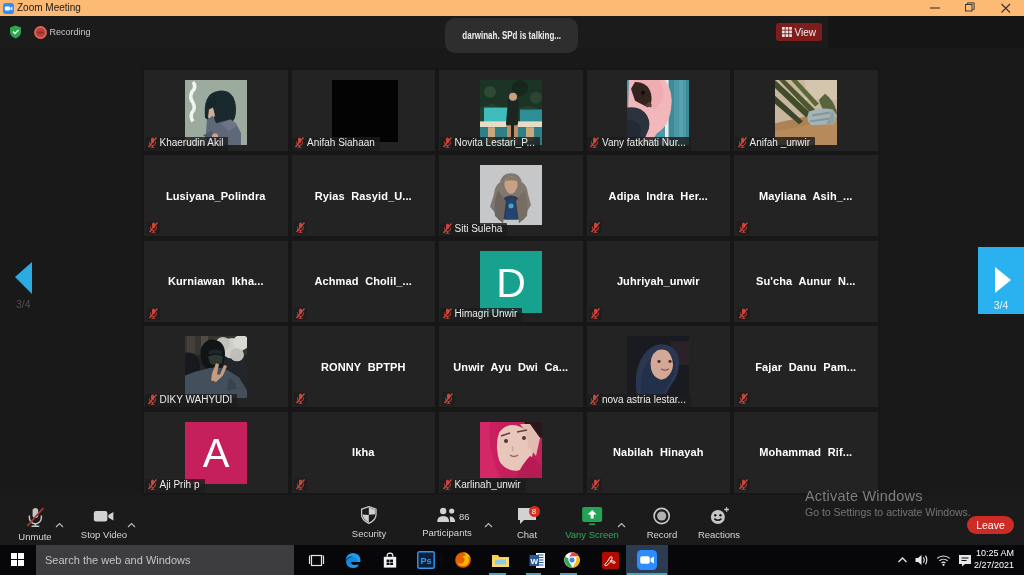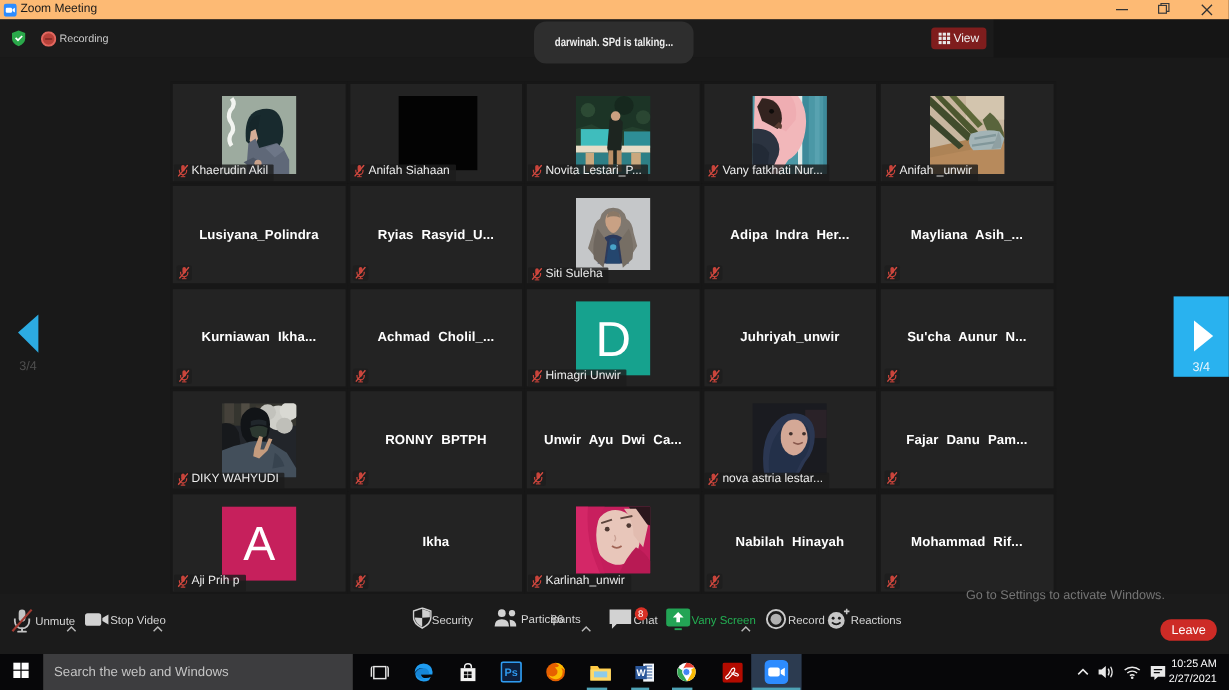--- a/index.html
+++ b/index.html
@@ -8,21 +8,21 @@
 #topbar{position:absolute;left:0;top:16px;width:828px;height:32px;background:#1b1b1b;z-index:20}
 #main{position:absolute;left:0;top:48px;width:1024px;height:447px;background:#191919;overflow:hidden}
 .tile{position:absolute;background:#232323;box-shadow:0 0 0 2.2px #171717}
 .mid,.mid5{position:absolute;left:0;right:0;top:50%;transform:translateY(-50%);text-align:center;color:#fff;font-size:11px;font-weight:bold;word-spacing:3.5px;letter-spacing:.1px}
 .miccorner{position:absolute;left:2.5px;bottom:2px;width:13px;height:13px;background:rgba(30,30,30,.9);border-radius:2px;display:flex;align-items:center;justify-content:center}
 .namebar{position:absolute;height:13.5px;border-radius:1px;background:rgba(28,28,28,.82);display:flex;align-items:flex-start;gap:3px;padding:0 5px 0 3px;font-size:10px;color:#ececec;white-space:nowrap;z-index:5}
 #tooltip{position:absolute;left:445px;top:18px;width:133px;height:35px;background:#2e2e2e;border-radius:10px;z-index:25;display:flex;align-items:center;justify-content:center;color:#ededed;font-size:10px;font-weight:bold}
 #viewbtn{position:absolute;right:6px;top:7px;height:18px;background:#7f1d1d;border-radius:3px;display:flex;align-items:center;gap:3px;padding:0 6px;color:#f0f0f0;font-size:10px}
 #recind{position:absolute;left:9px;top:9px;display:flex;align-items:center;gap:2.5px;color:#c9c9c9;font-size:9px}
 #toolbar{position:absolute;left:0;top:495px;width:1024px;height:50px;background:#1b1b1b;z-index:10}
-.tbi{position:absolute;top:506px;display:flex;flex-direction:row;align-items:center;z-index:11}
+.tbi{position:absolute;top:506px;display:flex;flex-direction:column;align-items:center;z-index:11}
 .tbi .lbl{font-size:9.5px;color:#d6d6d6;margin-top:3px}
 .caret{position:absolute;top:514px;z-index:11}
 #leave{position:absolute;z-index:12;left:967px;top:515.5px;width:47px;height:18.5px;background:#cd2b26;border-radius:9px;color:#fff;font-size:10.5px;font-weight:normal;text-align:center;line-height:18px;z-index:12}
 #activate{position:absolute;left:805px;top:488px;z-index:15;color:#7e7e7e}
 #activate .l1{font-size:14.5px;letter-spacing:.2px}
 #activate .l2{font-size:10.5px;margin-top:2px;color:#757575}
 #taskbar{position:absolute;left:0;top:545px;width:1024px;height:30px;background:#070709;z-index:40}
 #search{position:absolute;z-index:41;left:36px;top:545px;width:258px;height:30px;background:#3d3d3f;color:#c4c4c4;font-size:11px;line-height:30px;padding-left:9px}
 .tki{position:absolute;z-index:41;top:547px;width:26px;height:26px;display:flex;align-items:center;justify-content:center}
 .runline{position:absolute;top:573px;height:2px;background:#4ea2b5}
@@ -537,20 +537,21 @@
     </svg>
     <span class="t">Zoom Meeting</span>
     <svg class="abs" style="left:928px;top:0" width="96" height="16" viewBox="0 0 96 16">
 <line x1="2" y1="8" x2="12" y2="8" stroke="#333" stroke-width="1.1"></line>
 <rect x="37.5" y="4.5" width="6.5" height="6.5" fill="none" stroke="#3a3a3a" stroke-width="1"></rect>
 <path d="M39.5 4.5 v-1.6 h6.6 v6.6 h-1.6" fill="none" stroke="#3a3a3a" stroke-width="1"></path>
 <path d="M73.5 4 l8.5 8.5 M82 4 l-8.5 8.5" stroke="#333" stroke-width="1.1"></path>
 </svg>
   </div>
 <div id="activate">
+    <div class="l1">Activate Windows</div>
     <div class="l2">Go to Settings to activate Windows.</div>
   </div>
 <div id="toolbar"></div>
 <div class="tbi" style="left:35px;transform:translateX(-50%)">
     <svg width="22" height="22" viewBox="0 0 22 22">
       <g fill="#c4c4c4">
         <rect x="8.2" y="2" width="5.6" height="10" rx="2.8"></rect>
         <path d="M5 9.5 v2.2 a6 6 0 0 0 12 0 V9.5" fill="none" stroke="#c4c4c4" stroke-width="1.5"></path>
         <rect x="10.2" y="17" width="1.6" height="3"></rect>
         <rect x="7" y="19.6" width="8" height="1.5" rx="0.7"></rect>

